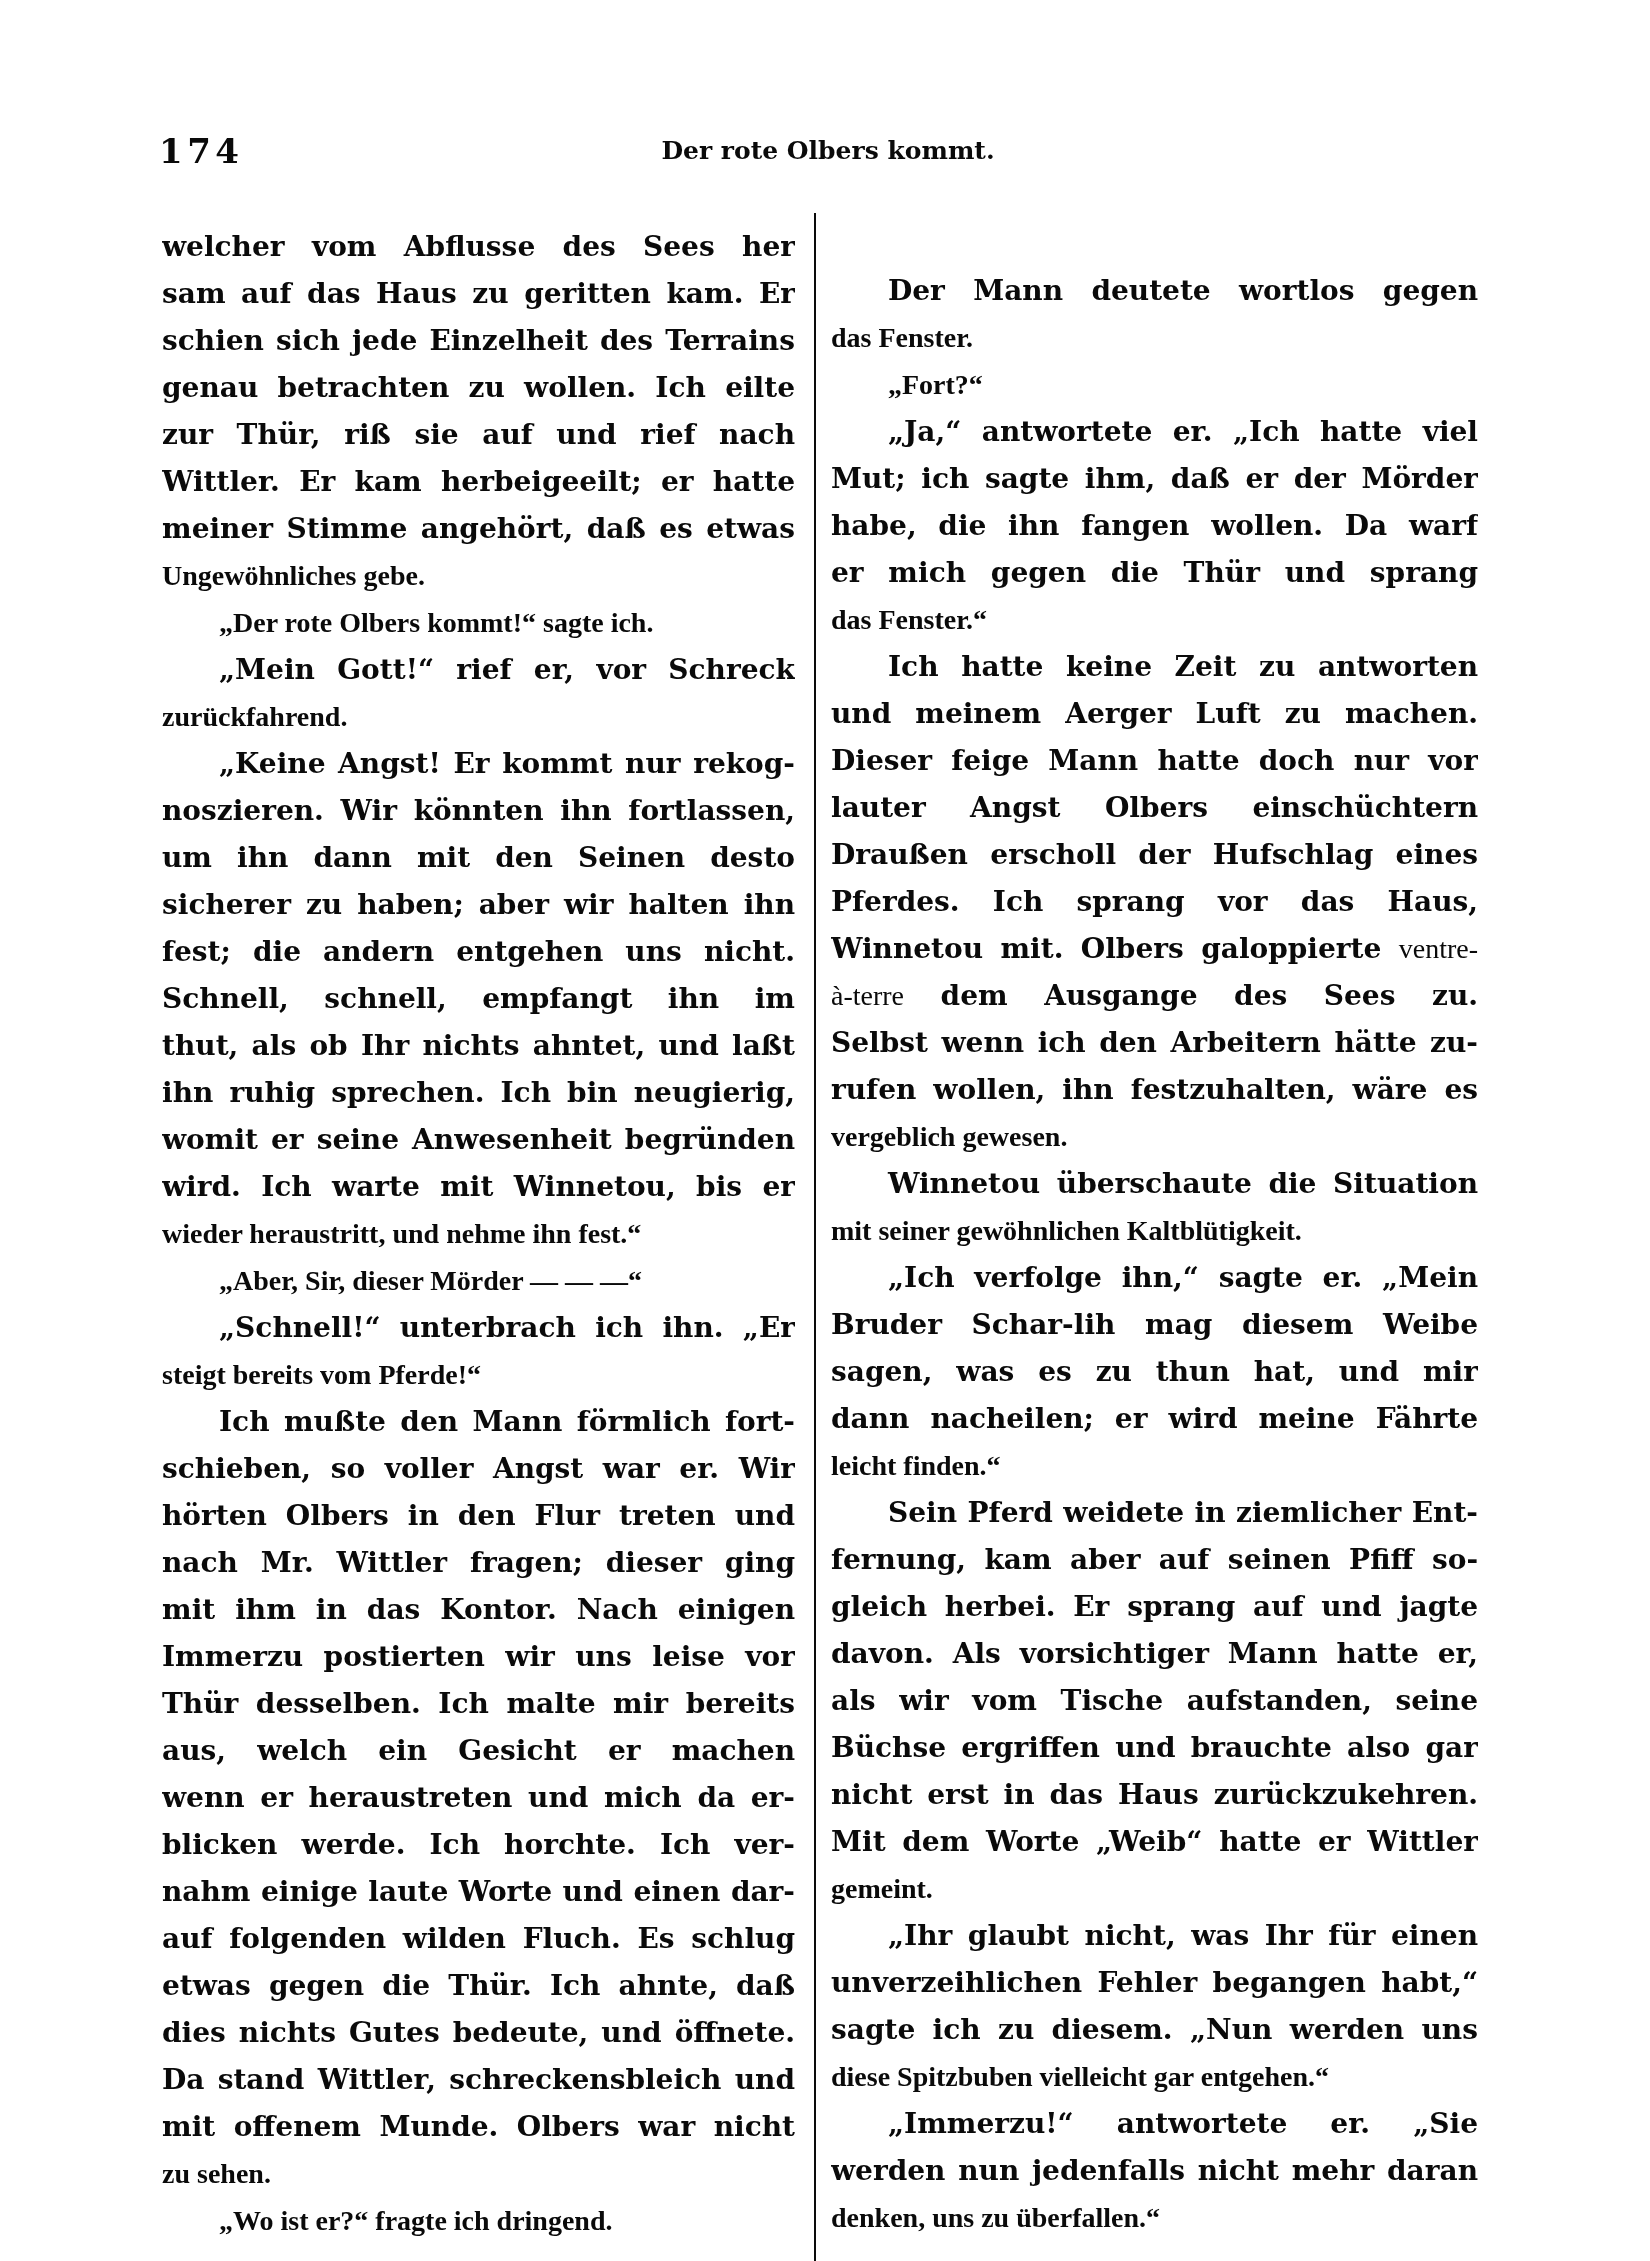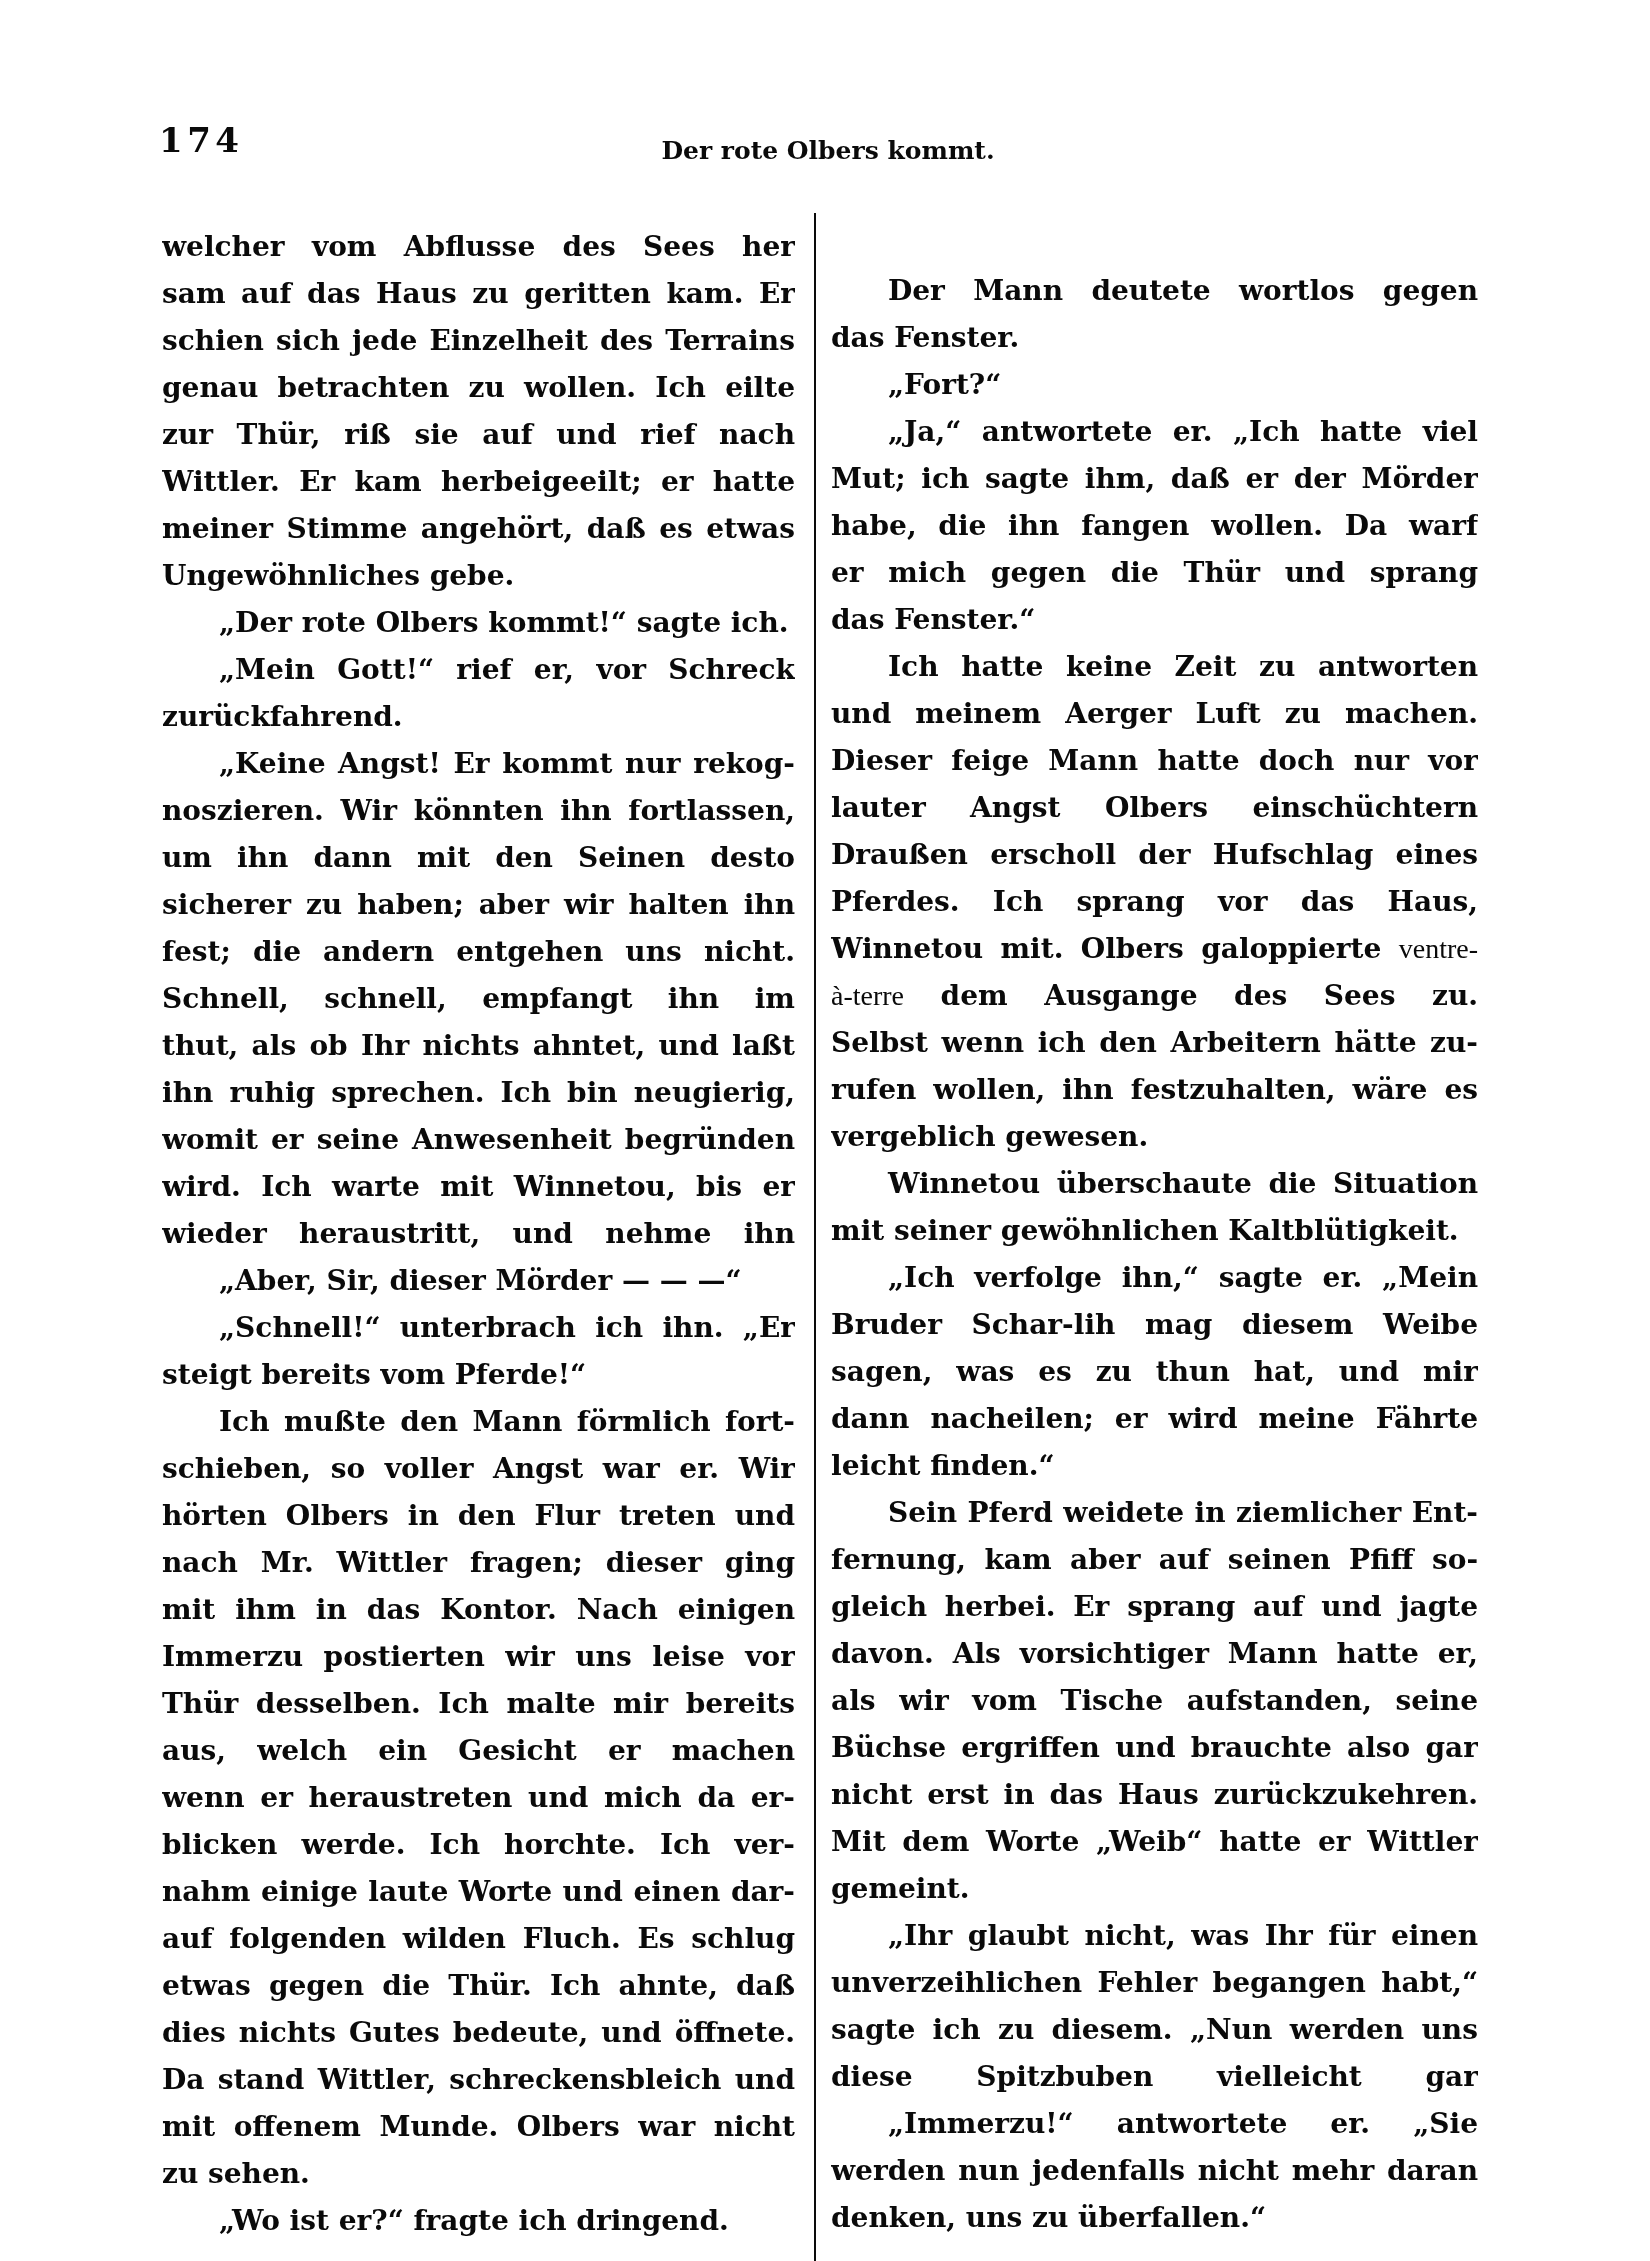--- a/index.html
+++ b/index.html
@@ -12,21 +12,21 @@
     width: 1651px;
     height: 2540px;
     background: #ffffff;
     color: #0a0a0a;
     font-family: "DejaVu Serif", serif;
     overflow: hidden;
   }
   .page-number {
     position: absolute;
     left: 159px;
-    top: 120px;
+    top: 131px;
     font-size: 34px;
     font-weight: bold;
     letter-spacing: 4.5px;
   }
   .running-title {
     position: absolute;
     left: 170px;
     top: 136px;
     width: 1316px;
     text-align: center;
@@ -52,20 +52,21 @@
     line-height: 47px;
     font-size: 28px;
     font-weight: bold;
     text-align: justify;
     text-align-last: justify;
     overflow: hidden;
     hyphens: none;
   }
   .line.end {
     text-align-last: left;
+    font-family: Liberation Serif, serif;
   }
   .line.indent {
     padding-left: 57px;
   }
   .antiqua {
     font-family: "Liberation Serif", serif;
     font-weight: normal;
   }
 </style>
 </head>

